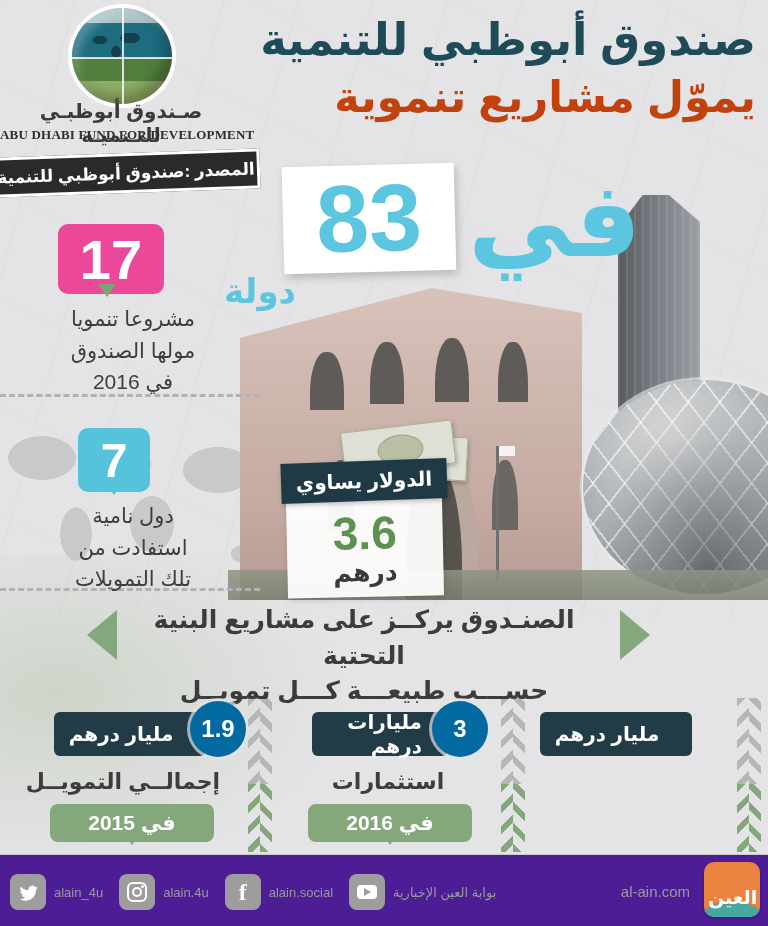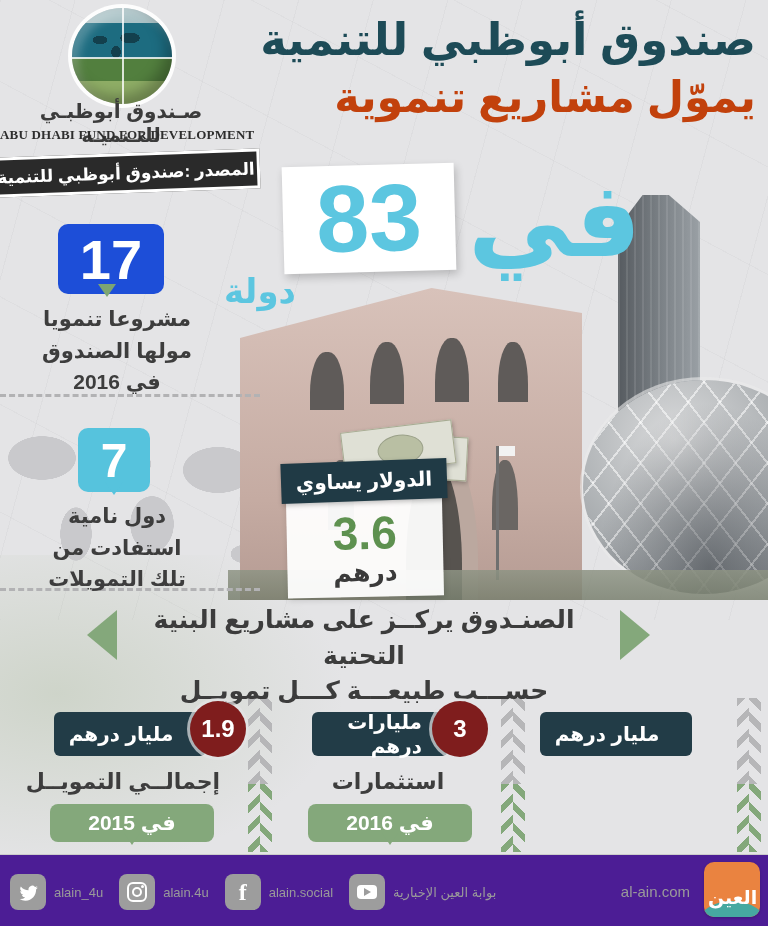--- a/index.html
+++ b/index.html
@@ -40,25 +40,25 @@
   
   .word-in{position:absolute;left:468px;top:168px;font-size:104px;font-weight:bold;color:#5cc6e0;line-height:1;z-index:7}
   .card83{position:absolute;left:283px;top:165px;width:172px;height:107px;background:#fff;transform:rotate(-1.5deg);
     box-shadow:2px 4px 9px rgba(0,0,0,.2);display:flex;align-items:center;justify-content:center;z-index:7}
   .num83{font-size:95px;font-weight:bold;color:#5cc6e0;line-height:1}
   .word-country{position:absolute;left:224px;top:271px;font-size:34px;font-weight:bold;color:#5cc6e0;z-index:7}
 
   
   .bubble{position:absolute;display:flex;align-items:center;justify-content:center;color:#fff;font-weight:bold;border-radius:10px;z-index:6}
   .bubble::after{content:"";position:absolute;bottom:-12px;left:38%;border:9px solid transparent;border-top-width:13px}
-  .b17{left:58px;top:224px;width:106px;height:70px;font-size:56px;background:#1d4ed8}
+  .b17{left:58px;top:224px;width:106px;height:70px;font-size:56px;background:#ec4899}
   .b17::after{border-top-color:#7da572}
   .b7{left:78px;top:428px;width:72px;height:64px;font-size:48px;background:#56c3dd}
   .b7::after{border-top-color:#56c3dd}
-  .stat-text{position:absolute;left:0;width:234px;text-align:center;font-weight:bold;color:#3d3d3d;font-size:21px;line-height:1.5;z-index:6}
+  .stat-text{position:absolute;left:16px;width:234px;text-align:center;font-weight:normal;color:#3d3d3d;font-size:21px;line-height:1.5;z-index:6}
   .t17{top:303px}
   .t7{top:500px}
   .dash{position:absolute;left:0;width:260px;border-top:3px dashed #b2b2b4;z-index:5}
   .dash1{top:394px}
   .dash2{top:588px}
   .worldmap{position:absolute;left:0;top:412px;width:272px;height:182px;opacity:.9;z-index:1;background:
     radial-gradient(ellipse 56px 36px at 42px 46px,#c7c7ca 60%,transparent 61%),
     radial-gradient(ellipse 26px 44px at 76px 122px,#c7c7ca 60%,transparent 61%),
     radial-gradient(ellipse 28px 24px at 134px 52px,#c7c7ca 60%,transparent 61%),
     radial-gradient(ellipse 36px 46px at 152px 112px,#c7c7ca 60%,transparent 61%),
@@ -117,21 +117,21 @@
   .tri{position:absolute;top:609px;width:30px;height:52px;background:#84a87b;z-index:6}
   .tri-left{left:87px;clip-path:polygon(100% 2%,100% 98%,0 50%)}
   .tri-right{left:620px;clip-path:polygon(0 2%,0 98%,100% 50%)}
 
   
   .stat-bar{position:absolute;top:712px;height:44px;background:#223c47;border-radius:6px;color:#fff;font-weight:bold;font-size:20px;
     display:flex;align-items:center;justify-content:center;padding-left:8px;padding-right:26px;z-index:5}
   .bar1{left:54px;width:152px}
   .bar2{left:312px;width:136px}
   .bar3{left:540px;width:152px}
-  .circ{position:absolute;top:701px;width:56px;height:56px;border-radius:50%;background:#7f1d1d;color:#fff;font-weight:bold;font-size:24px;
+  .circ{position:absolute;top:701px;width:56px;height:56px;border-radius:50%;background:#0369a1;color:#fff;font-weight:bold;font-size:24px;
     display:flex;align-items:center;justify-content:center;z-index:6;box-shadow:0 0 0 3px rgba(228,228,230,.7)}
   .c1{left:190px}
   .c2{left:432px}
   .c3{left:676px}
   .bdesc{position:absolute;font-weight:bold;color:#3d3d3d;font-size:22px;line-height:1.45;z-index:5}
   .d1{left:16px;top:766px;width:214px;text-align:center}
   .d2{left:288px;top:766px;width:200px;text-align:center}
   .d3{left:528px;top:760px;width:198px;text-align:right;padding-right:6px}
   .badge{position:absolute;top:804px;height:38px;background:#84a87b;border-radius:8px;color:#fff;font-size:21px;font-weight:bold;
     display:flex;align-items:center;justify-content:center;z-index:5}

